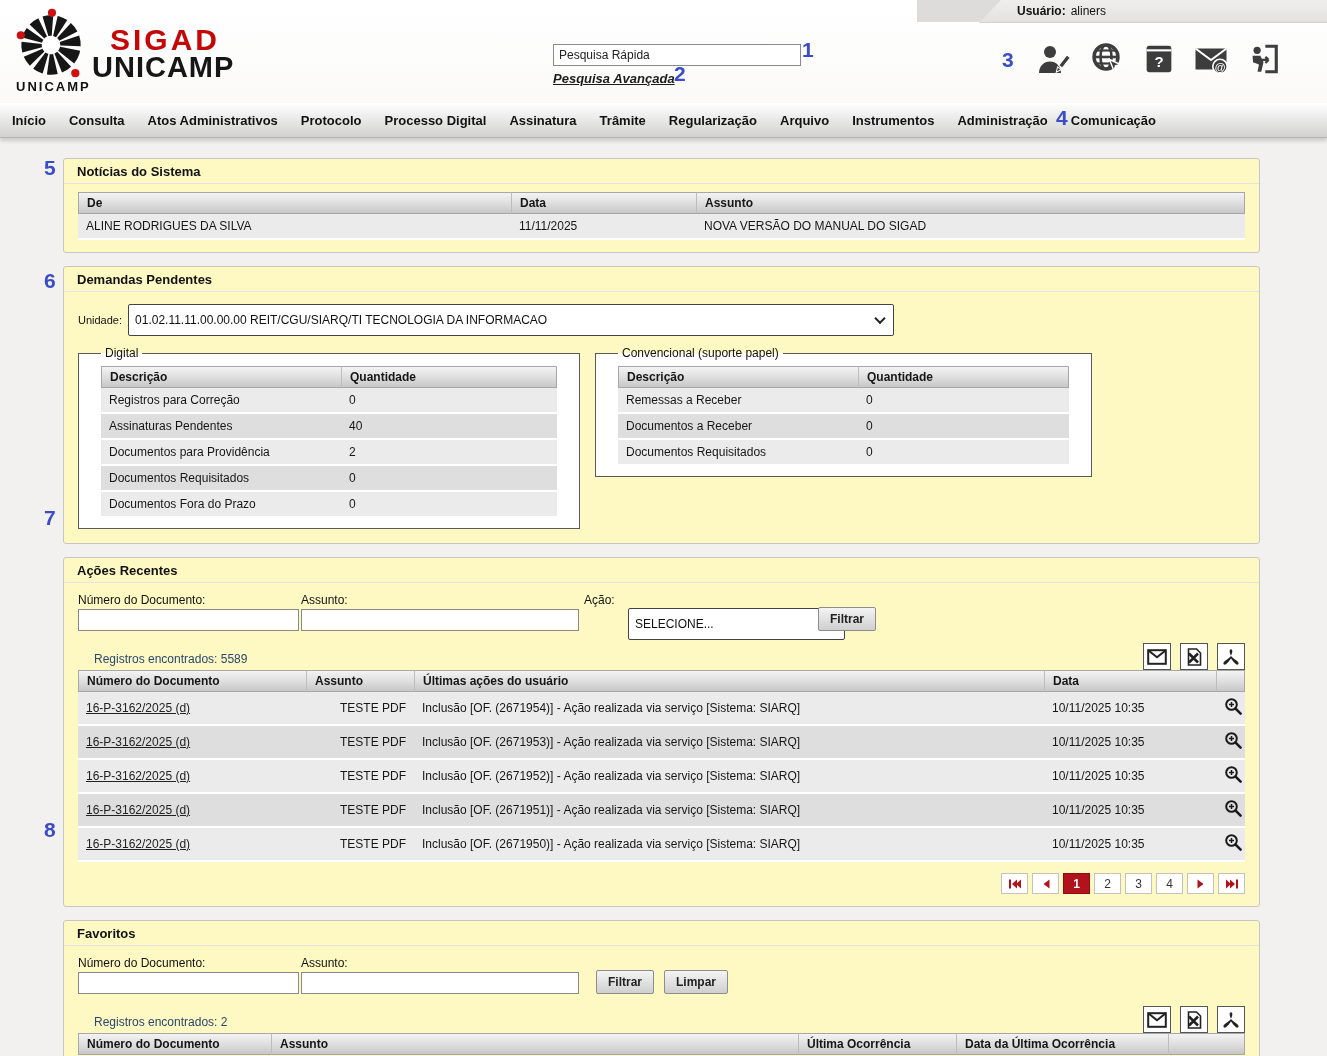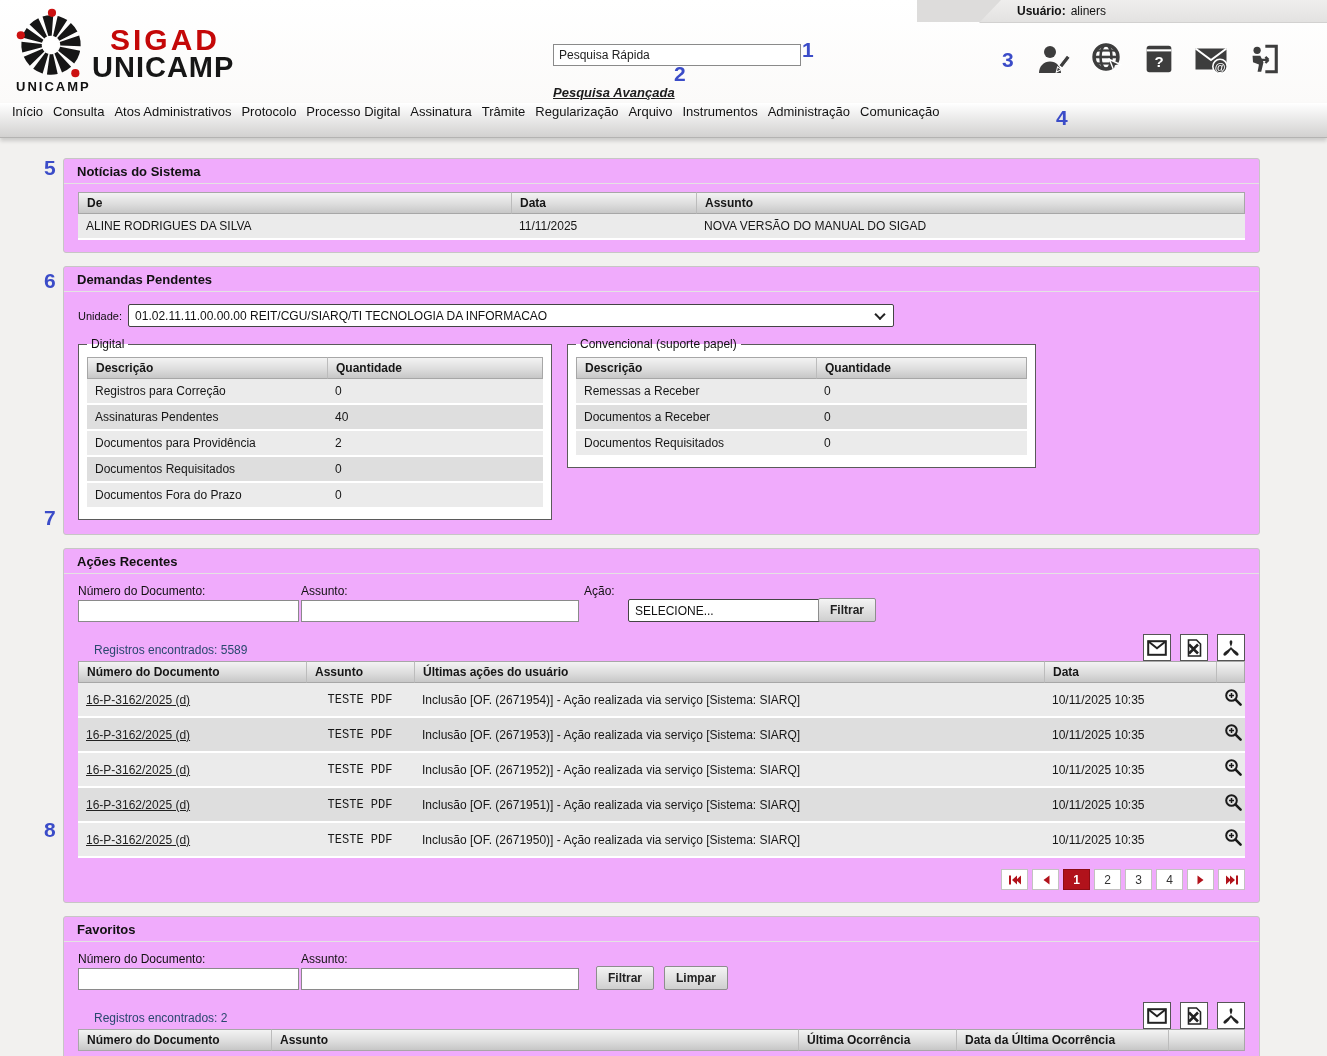--- a/index.html
+++ b/index.html
@@ -8,79 +8,79 @@
   
   .topbar{position:relative;height:103px;background:linear-gradient(#ffffff,#fbfaf9);}
   .logo-area{position:absolute;left:14px;top:5px;width:260px;height:95px;}
   .logo-svg{position:absolute;left:0;top:2px;}
   .logo-caption{position:absolute;left:2px;top:74px;font-size:13px;font-weight:bold;letter-spacing:2px;color:#111;}
   .brand-sigad{position:absolute;left:96px;top:18px;font-size:30px;font-weight:bold;letter-spacing:3px;color:#c40808;}
   .brand-unicamp{position:absolute;left:78px;top:46px;font-size:29px;font-weight:bold;letter-spacing:1px;color:#161616;}
 
   .search-area{position:absolute;left:553px;top:44px;width:260px;}
   .search-input{width:236px;height:18px;border:1px solid #8a8a8a;font-size:12px;padding:1px 5px;font-family:inherit;color:#222;background:#fff;}
-  .adv-link{display:inline-block;margin-top:19px;font-size:13px;font-weight:bold;font-style:italic;color:#1c1c1c;text-decoration:underline;cursor:pointer;}
+  .adv-link{display:inline-block;margin-top:5px;font-size:13px;font-weight:bold;font-style:italic;color:#1c1c1c;text-decoration:underline;cursor:pointer;}
 
   .deco-poly{position:absolute;top:0;right:300px;width:110px;height:22px;background:#dddcdb;clip-path:polygon(0 0,100% 0,calc(100% - 24px) 100%,0 100%);}
   .user-strip{position:absolute;top:0;right:0;width:310px;height:22px;background:linear-gradient(#efeeed,#e3e2e1);clip-path:polygon(22px 0,100% 0,100% 100%,0 100%);display:flex;align-items:center;padding-left:38px;font-size:12px;color:#111;border-bottom:1px solid #d2d1d0;}
   .user-strip b{margin-right:5px;}
 
   .hdr-icons{position:absolute;top:42px;right:48px;display:flex;gap:20px;align-items:center;}
   .hdr-icon{width:34px;height:34px;cursor:pointer;}
 
   
-  .nav{position:relative;height:33px;background:linear-gradient(#fefefe,#d2d1d0);border-top:1px solid #fff;border-bottom:1px solid #b4b3b2;box-shadow:0 3px 4px rgba(0,0,0,.16);display:flex;gap:10px;padding:0 12px;z-index:2;}
+  .nav{position:relative;height:33px;background:linear-gradient(#fefefe,#d2d1d0);border-top:1px solid #fff;border-bottom:1px solid #b4b3b2;box-shadow:0 3px 4px rgba(0,0,0,.16);display:flex;align-items:center;gap:23px;padding:0 12px;z-index:2;font-weight:bold;}
   .nav span{font-size:13px;color:#121212;cursor:pointer;white-space:nowrap;}
 
   
   .content{position:relative;padding-top:20px;}
-  .section{width:1195px;margin:0 0 13px 63px;background:#f0abfc;border:1px solid #c7c6c5;border-radius:3px;}
+  .section{width:1195px;margin:0 0 13px 63px;background:#fef9c3;border:1px solid #c7c6c5;border-radius:3px;}
   .sec-title{padding:5px 13px 4px;font-size:13px;font-weight:bold;color:#111;border-bottom:1px solid #e4e3e2;}
   .sec-body{padding:8px 14px 12px;}
   .count{color:#29486e;font-size:12px;}
   .count-line{margin:2px 0 8px;}
 
   
   table.grid{border-collapse:separate;border-spacing:0;width:100%;table-layout:fixed;}
   .grid th{background:linear-gradient(#f3f3f3 0%,#ddddDD 55%,#c7c7c7 100%);border-top:1px solid #a7a7a7;border-bottom:1px solid #a7a7a7;border-left:1px solid #bcbcbc;padding:3px 8px;text-align:left;font-size:12px;font-weight:bold;color:#161616;overflow:hidden;white-space:nowrap;}
   .grid th:first-child{border-left:1px solid #a7a7a7;}
   .grid th:last-child{border-right:1px solid #a7a7a7;}
   .grid td{padding:5px 8px;font-size:12px;color:#161616;border-bottom:2px solid #fff;overflow:hidden;white-space:nowrap;}
   tr.r-odd td{background:#ebebeb;}
   tr.r-even td{background:#dedede;}
   .grid a{color:#222;text-decoration:underline;cursor:pointer;}
 
   
   .unidade-row{display:flex;align-items:center;margin:4px 0 10px;}
   .unidade-row label{font-size:11px;margin-right:6px;color:#111;}
   .sel-wrap{position:relative;display:inline-block;}
   .sel-wrap::after{content:"";position:absolute;right:10px;top:50%;width:6px;height:6px;border-right:2px solid #222;border-bottom:2px solid #222;transform:translateY(-70%) rotate(45deg);pointer-events:none;}
-  .sel-wrap select{appearance:none;-webkit-appearance:none;border:1px solid #444;background:#fff;height:23px;font-size:12px;font-family:inherit;color:#111;padding:0 24px 0 6px;border-radius:2px;width:100%;}
+  .sel-wrap select{appearance:none;-webkit-appearance:none;border:1px solid #444;background:#fff;height:32px;font-size:12px;font-family:inherit;color:#111;padding:0 24px 0 6px;border-radius:2px;width:100%;}
   .unidade-sel{width:766px;}
   .fieldsets{display:flex;gap:15px;align-items:flex-start;margin-bottom:2px;}
-  fieldset{border:1px solid #5a5a5a;margin:0;padding:6px 8px 10px;background:#fff;}
+  fieldset{border:1px solid #5a5a5a;margin:0;padding:6px 22px 10px;background:#fff;}
   fieldset legend{font-size:12px;color:#111;padding:0 4px;}
   .fs-digital{width:456px;}
   .fs-conv{width:451px;}
 
   
   .filter-row{position:relative;height:52px;}
   .filter-row label{position:absolute;top:2px;font-size:12px;color:#111;}
   .filter-row input{position:absolute;top:18px;height:20px;border:1px solid #8a8a8a;font-size:12px;padding:0 5px;font-family:inherit;background:#fff;}
   .btn{background:linear-gradient(#f4f4f4,#cfcfcf);border:1px solid #8d8d8d;border-radius:2px;font-weight:bold;font-size:12px;color:#222;padding:3px 11px;height:24px;cursor:pointer;font-family:inherit;}
   .count-export{position:relative;height:27px;}
   .count-export .count{position:absolute;left:16px;bottom:4px;}
   .export-icons{position:absolute;right:0;top:0;display:flex;gap:9px;}
   .icon-btn{width:26px;height:25px;background:#fff;border:1px solid #555;display:flex;align-items:center;justify-content:center;cursor:pointer;}
 
   
   .pager{display:flex;justify-content:flex-end;gap:4px;margin-top:11px;}
   .pbtn{min-width:19px;height:19px;border:1px solid #c3c2c1;background:#fff;display:flex;align-items:center;justify-content:center;font-size:12px;color:#333;cursor:pointer;padding:0 3px;}
   .pbtn.active{background:#b1121b;border-color:#8c0d14;color:#fff;font-weight:bold;}
-  .cell-center{text-align:center;font-family:Liberation Mono, monospace;}
+  .cell-center{text-align:right;}
 
   
   .annot{position:absolute;font-size:21px;font-weight:bold;color:#3b4cc8;z-index:5;}
 </style>
 </head>
 <body>
 
 <div class="page">
 
   <div class="topbar">

